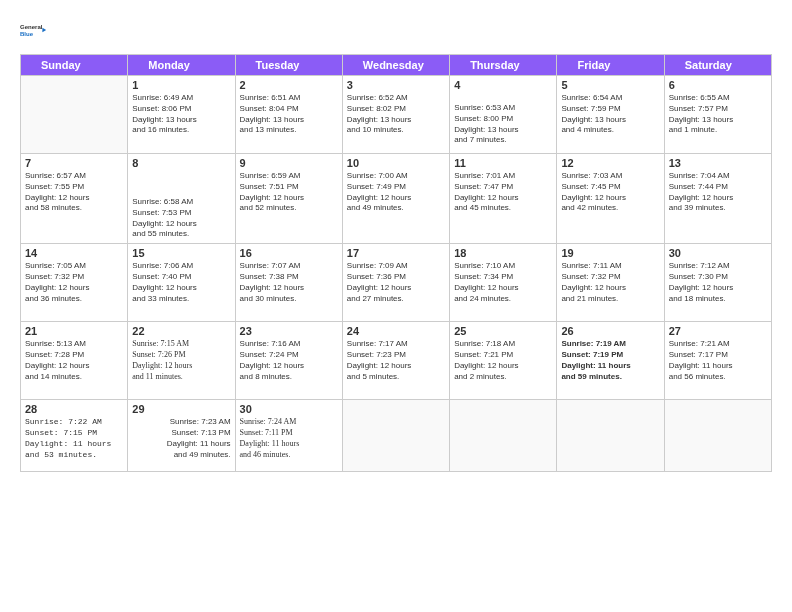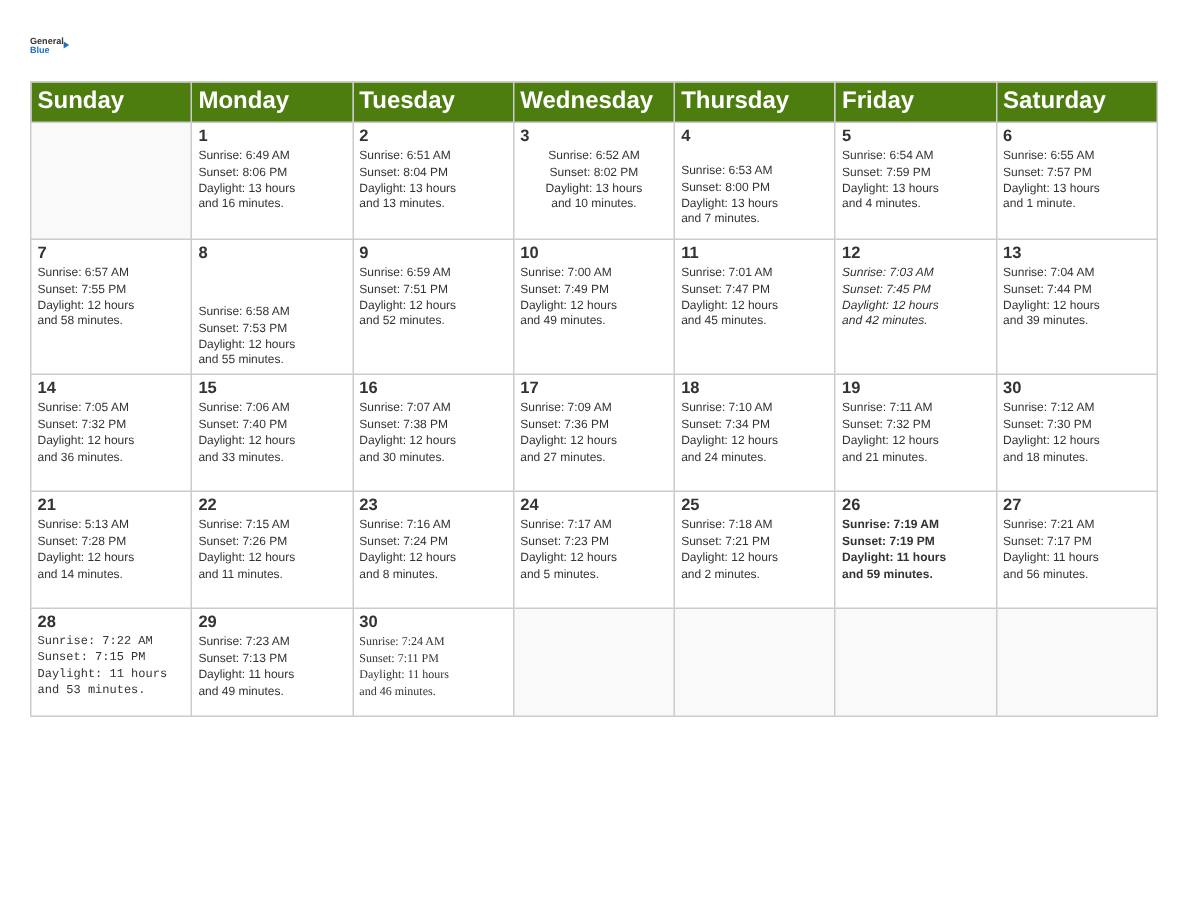--- a/index.html
+++ b/index.html
@@ -42,25 +42,25 @@
     .subtitle {
       font-size: 13px;
       color: #555;
     }
     table {
       width: 100%;
       border-collapse: collapse;
       table-layout: fixed;
     }
     .day-header {
-      background: #4d7c0f;
+      background: #8b5cf6;
       color: #fff;
-      font-size: 16px;
+      font-size: 11px;
       font-weight: bold;
-      padding: 4px 4px;
+      padding: 4px 20px;
       text-align: left;
       border: 1px solid #ccc;
     }
     .day-cell {
       vertical-align: top;
       border: 1px solid #ccc;
       padding: 3px 4px;
       font-size: 8.5px;
       color: #333;
       height: 78px;
@@ -125,21 +125,21 @@
           </td>
           <td class="day-cell">
             <div class="day-num">2</div>
             <div class="day-info" style="white-space: pre-line;">Sunrise: 6:51 AM
 Sunset: 8:04 PM
 Daylight: 13 hours
 and 13 minutes.</div>
           </td>
           <td class="day-cell">
             <div class="day-num">3</div>
-            <div class="day-info" style="white-space: pre-line; text-align: center;">Sunrise: 6:52 AM
+            <div class="day-info" style="white-space: pre-line;">Sunrise: 6:52 AM
 Sunset: 8:02 PM
 Daylight: 13 hours
 and 10 minutes.</div>
           </td>
           <td class="day-cell">
             <div class="day-num">4</div>
             <div class="day-info" style="white-space: pre-line; margin-top: 12px;">Sunrise: 6:53 AM
 Sunset: 8:00 PM
 Daylight: 13 hours
 and 7 minutes.</div>
@@ -190,21 +190,21 @@
           </td>
           <td class="day-cell">
             <div class="day-num">11</div>
             <div class="day-info" style="white-space: pre-line;">Sunrise: 7:01 AM
 Sunset: 7:47 PM
 Daylight: 12 hours
 and 45 minutes.</div>
           </td>
           <td class="day-cell">
             <div class="day-num">12</div>
-            <div class="day-info" style="white-space: pre-line; font-style: italic;">Sunrise: 7:03 AM
+            <div class="day-info" style="white-space: pre-line;">Sunrise: 7:03 AM
 Sunset: 7:45 PM
 Daylight: 12 hours
 and 42 minutes.</div>
           </td>
           <td class="day-cell">
             <div class="day-num">13</div>
             <div class="day-info" style="white-space: pre-line;">Sunrise: 7:04 AM
 Sunset: 7:44 PM
 Daylight: 12 hours
 and 39 minutes.</div>
@@ -264,21 +264,21 @@
         <tr>
           <td class="day-cell">
             <div class="day-num">21</div>
             <div class="day-info" style="white-space: pre-line;">Sunrise: 5:13 AM
 Sunset: 7:28 PM
 Daylight: 12 hours
 and 14 minutes.</div>
           </td>
           <td class="day-cell">
             <div class="day-num">22</div>
-            <div class="day-info" style="white-space: pre-line;">Sunrise: 7:15 AM
+            <div class="day-info" style="white-space: pre-line; font-family: Liberation Serif, serif;">Sunrise: 7:15 AM
 Sunset: 7:26 PM
 Daylight: 12 hours
 and 11 minutes.</div>
           </td>
           <td class="day-cell">
             <div class="day-num">23</div>
             <div class="day-info" style="white-space: pre-line;">Sunrise: 7:16 AM
 Sunset: 7:24 PM
 Daylight: 12 hours
 and 8 minutes.</div>
@@ -315,21 +315,21 @@
         <tr>
           <td class="day-cell">
             <div class="day-num">28</div>
             <div class="day-info" style="white-space: pre-line; font-family: Liberation Mono, monospace;">Sunrise: 7:22 AM
 Sunset: 7:15 PM
 Daylight: 11 hours
 and 53 minutes.</div>
           </td>
           <td class="day-cell">
             <div class="day-num">29</div>
-            <div class="day-info" style="white-space: pre-line;">Sunrise: 7:23 AM
+            <div class="day-info" style="white-space: pre-line; text-align: right;">Sunrise: 7:23 AM
 Sunset: 7:13 PM
 Daylight: 11 hours
 and 49 minutes.</div>
           </td>
           <td class="day-cell">
             <div class="day-num">30</div>
             <div class="day-info" style="white-space: pre-line; font-family: Liberation Serif, serif;">Sunrise: 7:24 AM
 Sunset: 7:11 PM
 Daylight: 11 hours
 and 46 minutes.</div>

